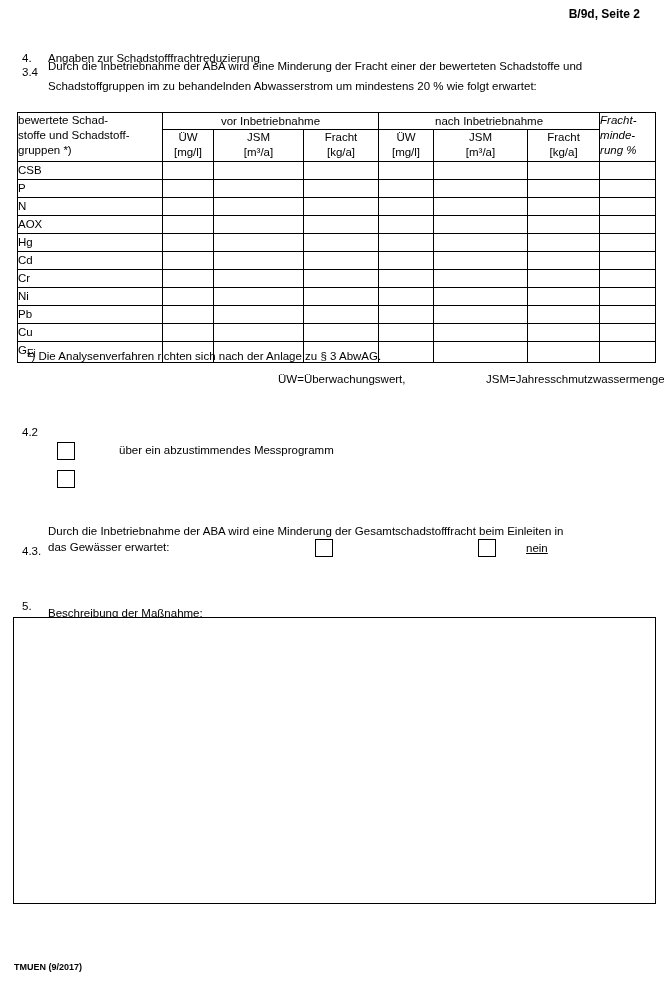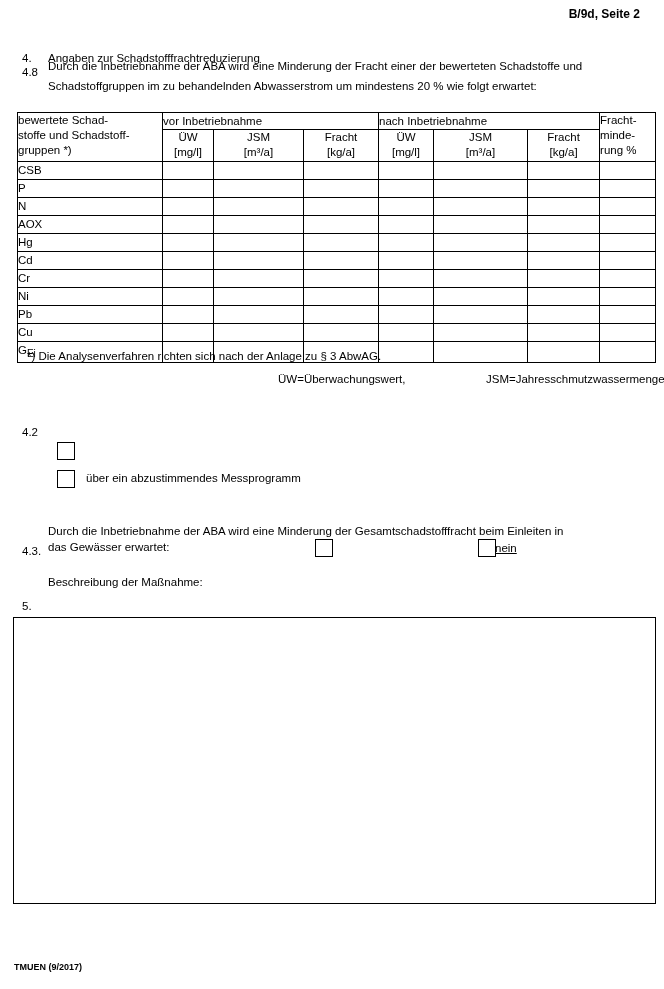--- a/index.html
+++ b/index.html
@@ -12,43 +12,43 @@
   .doc-header{font-weight:bold;font-size:12px;}
   .num{position:absolute;left:22px;}
   .txt{position:absolute;left:48px;}
   
   table.frachttab{
     position:absolute;left:17px;top:112px;width:638px;
     border-collapse:collapse;table-layout:fixed;font-size:11.5px;color:#000;border-radius:32px;
   }
   table.frachttab td{border:1px solid #000;padding:0;vertical-align:top;}
   td.corner{line-height:15px;padding:1px 3px 0 4px;}
-  td.groupcell{border-bottom:none;text-align:left;height:16px;line-height:16px;margin-top:40px;}
+  td.groupcell{border-bottom:none;text-align:center;height:16px;line-height:16px;margin-top:40px;}
   td.subcell{border-top:none;text-align:center;height:31px;line-height:15px;}
-  td.lastcol{line-height:15px;padding:1px 3px 0 4px;}
+  td.lastcol{line-height:15px;padding:1px 3px 0 4px;font-style:italic;}
   td.lbl{padding:0 4px;height:17px;line-height:17px;}
   td.fill{height:17px;}
   sub{font-size:10px;}
   
   .cb{position:absolute;width:16px;height:16px;border:1.5px solid #000;background:#fff;}
   
   .descbox{position:absolute;left:13px;top:617px;width:641px;height:285px;border:1px solid #000;background:#fff;}
   .footer{position:absolute;left:14px;top:962px;font-size:9px;font-weight:bold;}
 </style>
 </head>
 <body>
 
 <div class="page">
 
   <div class="abs doc-header" style="top:7px;right:24px;">B/9d, Seite 2</div>
 
   <div class="num" style="top:52px;">4.</div>
   <div class="txt" style="top:52px;white-space:nowrap;">Angaben zur Schadstofffrachtreduzierung</div>
 
-  <div class="num" style="top:66px;">4.8</div>
+  <div class="num" style="top:66px;">3.4</div>
   <div class="txt" style="top:60px;white-space:nowrap;">Durch die Inbetriebnahme der ABA wird eine Minderung der Fracht einer der bewerteten Schadstoffe und</div>
   <div class="txt" style="top:80px;white-space:nowrap;">Schadstoffgruppen im zu behandelnden Abwasserstrom um mindestens 20 % wie folgt erwartet:</div>
 
   <table class="frachttab">
     <colgroup>
       <col style="width:145px">
         <col style="width:51px">
         <col style="width:90px">
         <col style="width:75px">
       <col style="width:55px">
@@ -210,30 +210,30 @@
         </tr>
       </tbody>
   </table>
 
   <div class="abs" style="left:17px;top:350px;">*) Die Analysenverfahren richten sich nach der Anlage zu § 3 AbwAG.</div>
   <div class="abs" style="left:268px;top:373px;">ÜW=Überwachungswert,</div>
   <div class="abs" style="left:476px;top:373px;">JSM=Jahresschmutzwassermenge</div>
 
   <div class="num" style="top:426px;">4.2</div>
   <div class="cb" style="left:57px;top:442px;"></div>
-  <div class="abs" style="left:76px;top:444px;margin-top:28px;">über ein abzustimmendes Messprogramm</div>
+  <div class="abs" style="left:109px;top:444px;">über ein abzustimmendes Messprogramm</div>
   <div class="cb" style="left:57px;top:470px;"></div>
 
   <div class="num" style="top:545px;">4.3.</div>
   <div class="txt" style="top:525px;">Durch die Inbetriebnahme der ABA wird eine Minderung der Gesamtschadstofffracht beim Einleiten in</div>
   <div class="txt" style="top:541px;">das Gewässer erwartet:</div>
   <div class="cb" style="left:315px;top:539px;"></div>
   <div class="abs" style="left:349px;top:572px;margin-top:48px;">ja</div>
   <div class="cb" style="left:478px;top:539px;"></div>
-  <div class="abs" style="left:485px;top:542px;text-decoration:underline;">nein</div>
+  <div class="abs" style="left:516px;top:542px;text-decoration:underline;">nein</div>
 
   <div class="num" style="top:600px;">5.</div>
-  <div class="txt" style="top:576px;">Beschreibung der Maßnahme:</div>
+  <div class="txt" style="top:607px;">Beschreibung der Maßnahme:</div>
   <div class="descbox"></div>
 
   <div class="footer">TMUEN (9/2017)</div>
 
 </div>
 
 </body></html>

